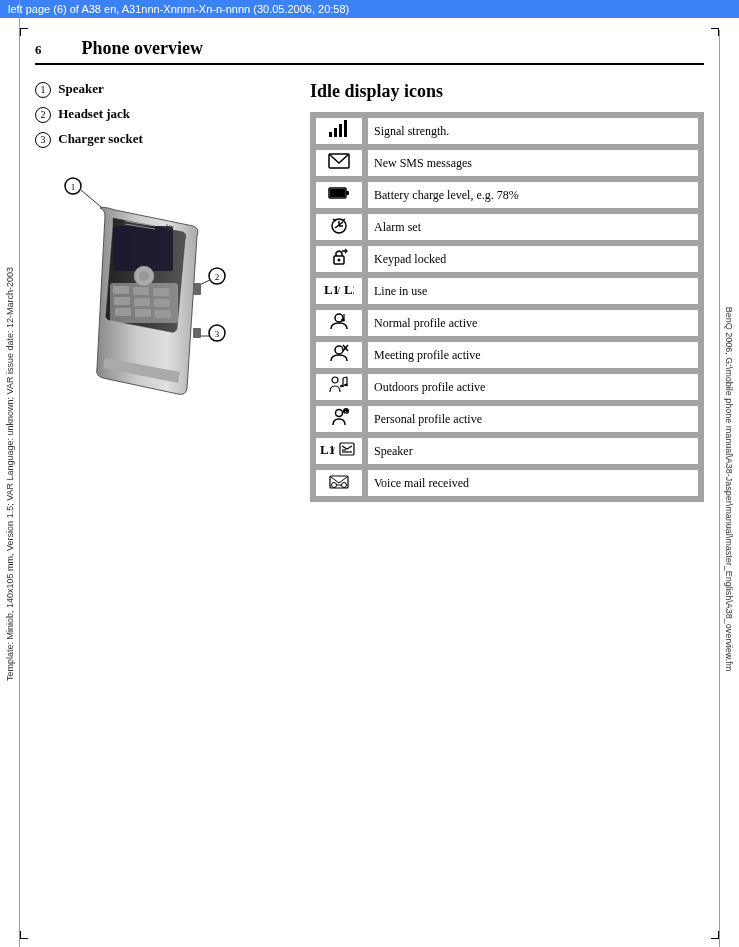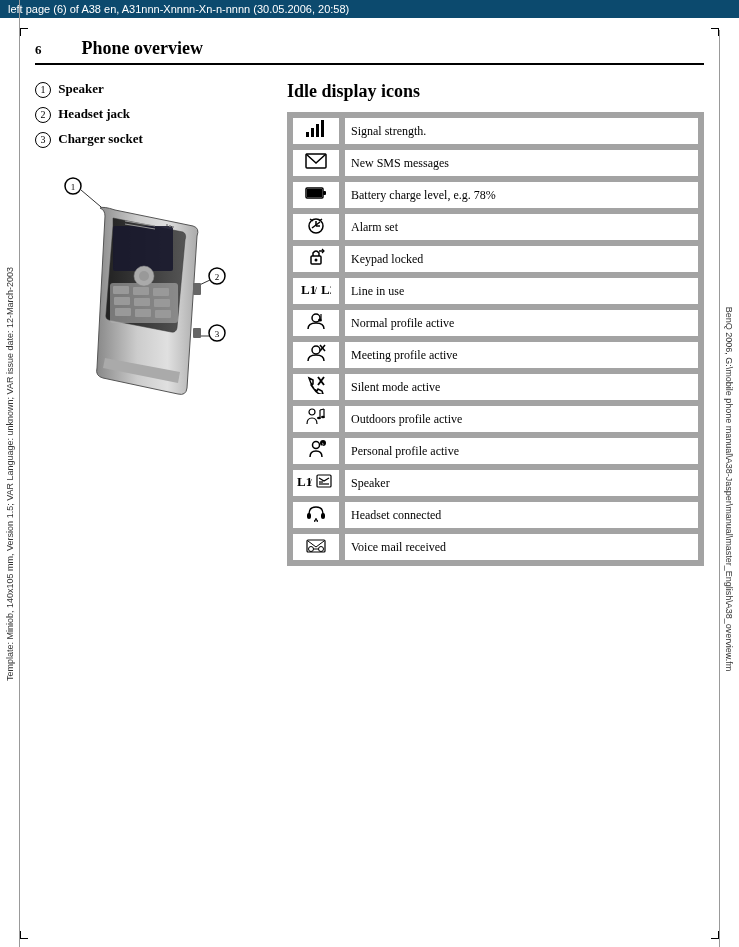--- a/index.html
+++ b/index.html
@@ -10,21 +10,21 @@
       background: #fff;
       color: #000;
       width: 739px;
       height: 947px;
       overflow: hidden;
       position: relative;
     }
 
     
     .top-bar {
-      background: #0c4a6e;
+      background: #3b82f6;
       color: #fff;
       font-size: 11px;
       font-family: Arial, sans-serif;
       padding: 3px 8px;
       display: flex;
       align-items: center;
     }
 
     
     .side-label-left {
@@ -89,21 +89,21 @@
       margin-right: 40px;
     }
     .page-title {
       font-size: 18px;
       font-weight: bold;
     }
 
     
     .columns {
       display: flex;
-      gap: 12px;
+      gap: 35px;
     }
 
     
     .left-col {
       width: 240px;
       flex-shrink: 0;
     }
 
     .item-list {
       list-style: none;
@@ -449,33 +449,20 @@
                   <path d="M3 17 Q3 11 11 11 Q19 11 19 17" fill="none" stroke="#000" stroke-width="1.5"></path>
 
                   <line x1="15" y1="1" x2="20" y2="7" stroke="#000" stroke-width="1.5"></line>
                   <line x1="20" y1="1" x2="15" y2="7" stroke="#000" stroke-width="1.5"></line>
                 </svg>
               </span>
             </td>
             <td class="desc-cell">Meeting profile active</td>
           </tr>
 
-          <tr>
-            <td class="icon-cell">
-              <span class="icon-glyph">
-                <svg width="22" height="18" viewBox="0 0 22 18">
-
-                  <path d="M4 2 Q4 2 8 4 L8 8 Q8 8 6 9 Q8 13 12 15 L13 13 Q13 13 17 15 Q18 18 18 18 Q10 20 4 2 Z" fill="none" stroke="#000" stroke-width="1.5"></path>
-                  <line x1="13" y1="1" x2="19" y2="9" stroke="#000" stroke-width="1.8"></line>
-                  <line x1="19" y1="1" x2="13" y2="9" stroke="#000" stroke-width="1.8"></line>
-                </svg>
-              </span>
-            </td>
-            <td class="desc-cell">Silent mode active</td>
-          </tr>
 
           <tr>
             <td class="icon-cell">
               <span class="icon-glyph">
                 <svg width="22" height="18" viewBox="0 0 22 18">
 
                   <circle cx="7" cy="4" r="3" fill="none" stroke="#000" stroke-width="1.2"></circle>
                   <path d="M2 16 Q2 10 7 10 Q12 10 12 16" fill="none" stroke="#000" stroke-width="1.2"></path>
 
                   <line x1="15" y1="2" x2="15" y2="9" stroke="#000" stroke-width="1.2"></line>
@@ -514,34 +501,20 @@
                   <rect x="20" y="3" width="14" height="12" rx="1" fill="none" stroke="#000" stroke-width="1.2"></rect>
                   <polyline points="22,6 27,9 32,6" fill="none" stroke="#000" stroke-width="1.2"></polyline>
                   <line x1="22" y1="12" x2="32" y2="12" stroke="#000" stroke-width="1.2"></line>
                   <line x1="22" y1="10" x2="26" y2="10" stroke="#000" stroke-width="1.2"></line>
                 </svg>
               </span>
             </td>
             <td class="desc-cell">Speaker</td>
           </tr>
 
-          <tr>
-            <td class="icon-cell">
-              <span class="icon-glyph">
-                <svg width="22" height="18" viewBox="0 0 22 18">
-                  <path d="M4 10 Q4 3 11 3 Q18 3 18 10" fill="none" stroke="#000" stroke-width="1.5"></path>
-                  <rect x="2" y="9" width="4" height="6" rx="2" fill="#000"></rect>
-                  <rect x="16" y="9" width="4" height="6" rx="2" fill="#000"></rect>
-                  <line x1="11" y1="17" x2="11" y2="14" stroke="#000" stroke-width="1.2"></line>
-                  <circle cx="11" cy="17" r="1.5" fill="none" stroke="#000" stroke-width="1"></circle>
-                </svg>
-              </span>
-            </td>
-            <td class="desc-cell">Headset connected</td>
-          </tr>
 
           <tr>
             <td class="icon-cell">
               <span class="icon-glyph">
                 <svg width="22" height="18" viewBox="0 0 22 18">
 
                   <rect x="2" y="4" width="18" height="12" rx="1" fill="none" stroke="#000" stroke-width="1.2"></rect>
                   <circle cx="6" cy="13" r="2.5" fill="none" stroke="#000" stroke-width="1"></circle>
                   <circle cx="16" cy="13" r="2.5" fill="none" stroke="#000" stroke-width="1"></circle>
                   <line x1="8.5" y1="13" x2="13.5" y2="13" stroke="#000" stroke-width="1"></line>

